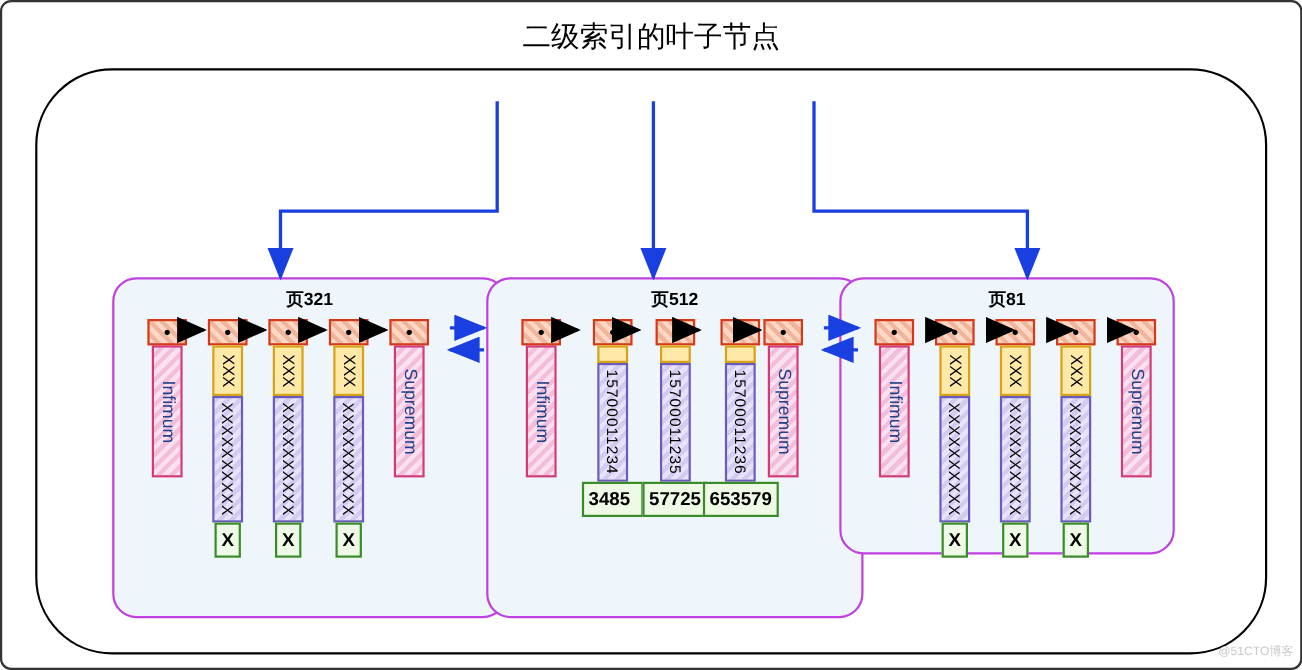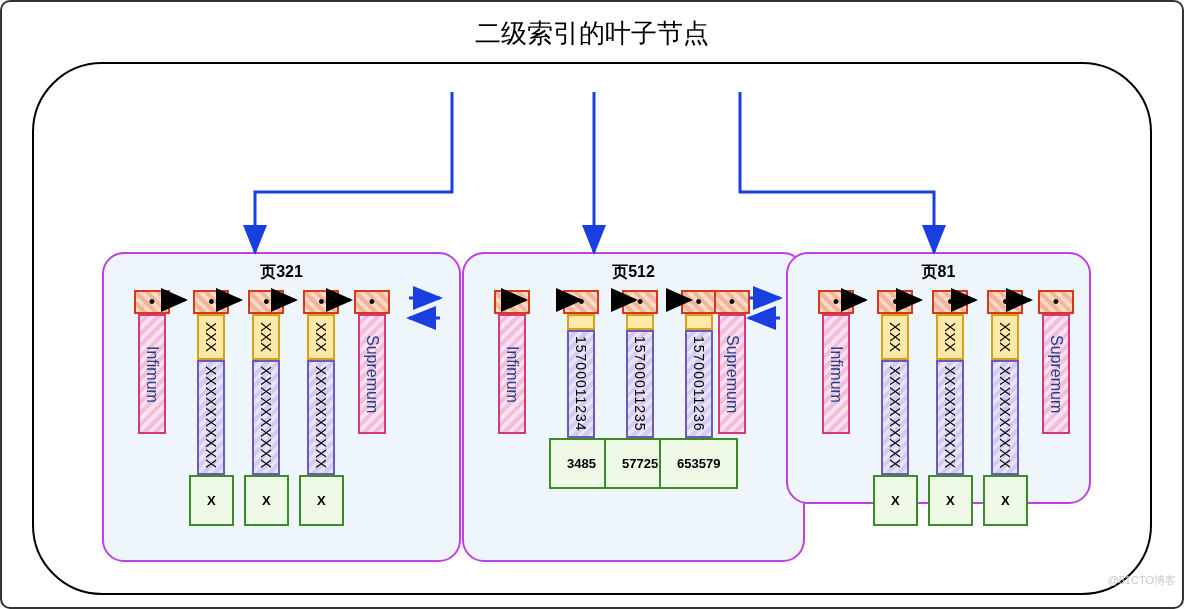--- a/index.html
+++ b/index.html
@@ -59,26 +59,26 @@
     border: 2px solid #6a5bbb;
     background-image: repeating-linear-gradient(-45deg, #e8e3fa 0 4px, #d3cbf0 4px 8px);
     writing-mode: vertical-rl; text-orientation: mixed;
     display: flex; align-items: center; justify-content: center;
     font-size: 14px; letter-spacing: 1px; padding: 4px 0;
   }
   .pk {
     border: 2px solid #3a8c2a;
     background: #eef9e6;
     
-    font-size: 13px; font-weight: bold; padding: 16px;
+    font-size: 17px; font-weight: bold; padding: 4px;
     text-align: left;
   }
   .pk.wide { min-width: 56px; }
   .watermark {
-    position: absolute; right: 6px; bottom: 19px;
+    position: absolute; right: 6px; bottom: 8px;
     font-size: 11px; color: #c9c9c9;
   }
 </style>
 </head>
 <body>
 
 <div class="outer">
   <div class="title">二级索引的叶子节点</div>
 
   <div class="inner"></div>
@@ -107,21 +107,21 @@
       <div class="keycol">XXX</div>
       <div class="datacol">XXXXXXXXXX</div>
       <div class="pk">X</div>
     </div>
     <div class="record" style="left:250px;">
       <div class="hdr">•</div>
       <div class="sentinel">Supremum</div>
     </div>
   </div>
 
-  <div class="page" style="left:460px; top:250px; width:343px; height:310px;">
+  <div class="page" style="left:440px; top:250px; width:343px; height:310px;">
     <div class="page-title">页512</div>
     <div class="record" style="left:30px;">
       <div class="hdr">•</div>
       <div class="sentinel">Infimum</div>
     </div>
     <div class="record" style="left:85px;">
       <div class="hdr">•</div>
       <div class="keycol">蝉沐风</div>
       <div class="datacol">15700011234</div>
       <div class="pk wide">3485</div>
@@ -137,21 +137,21 @@
       <div class="keycol">蝉沐风</div>
       <div class="datacol">15700011236</div>
       <div class="pk wide">653579</div>
     </div>
     <div class="record" style="left:250px;">
       <div class="hdr">•</div>
       <div class="sentinel">Supremum</div>
     </div>
   </div>
 
-  <div class="page" style="left:784px; top:250px; width:305px; height:252px;text-decoration:underline;">
+  <div class="page" style="left:761px; top:250px; width:305px; height:252px;text-decoration:underline;">
     <div class="page-title">页81</div>
     <div class="record" style="left:30px;">
       <div class="hdr">•</div>
       <div class="sentinel">Infimum</div>
     </div>
     <div class="record" style="left:85px;">
       <div class="hdr">•</div>
       <div class="keycol">XXX</div>
       <div class="datacol">XXXXXXXXXX</div>
       <div class="pk">X</div>

